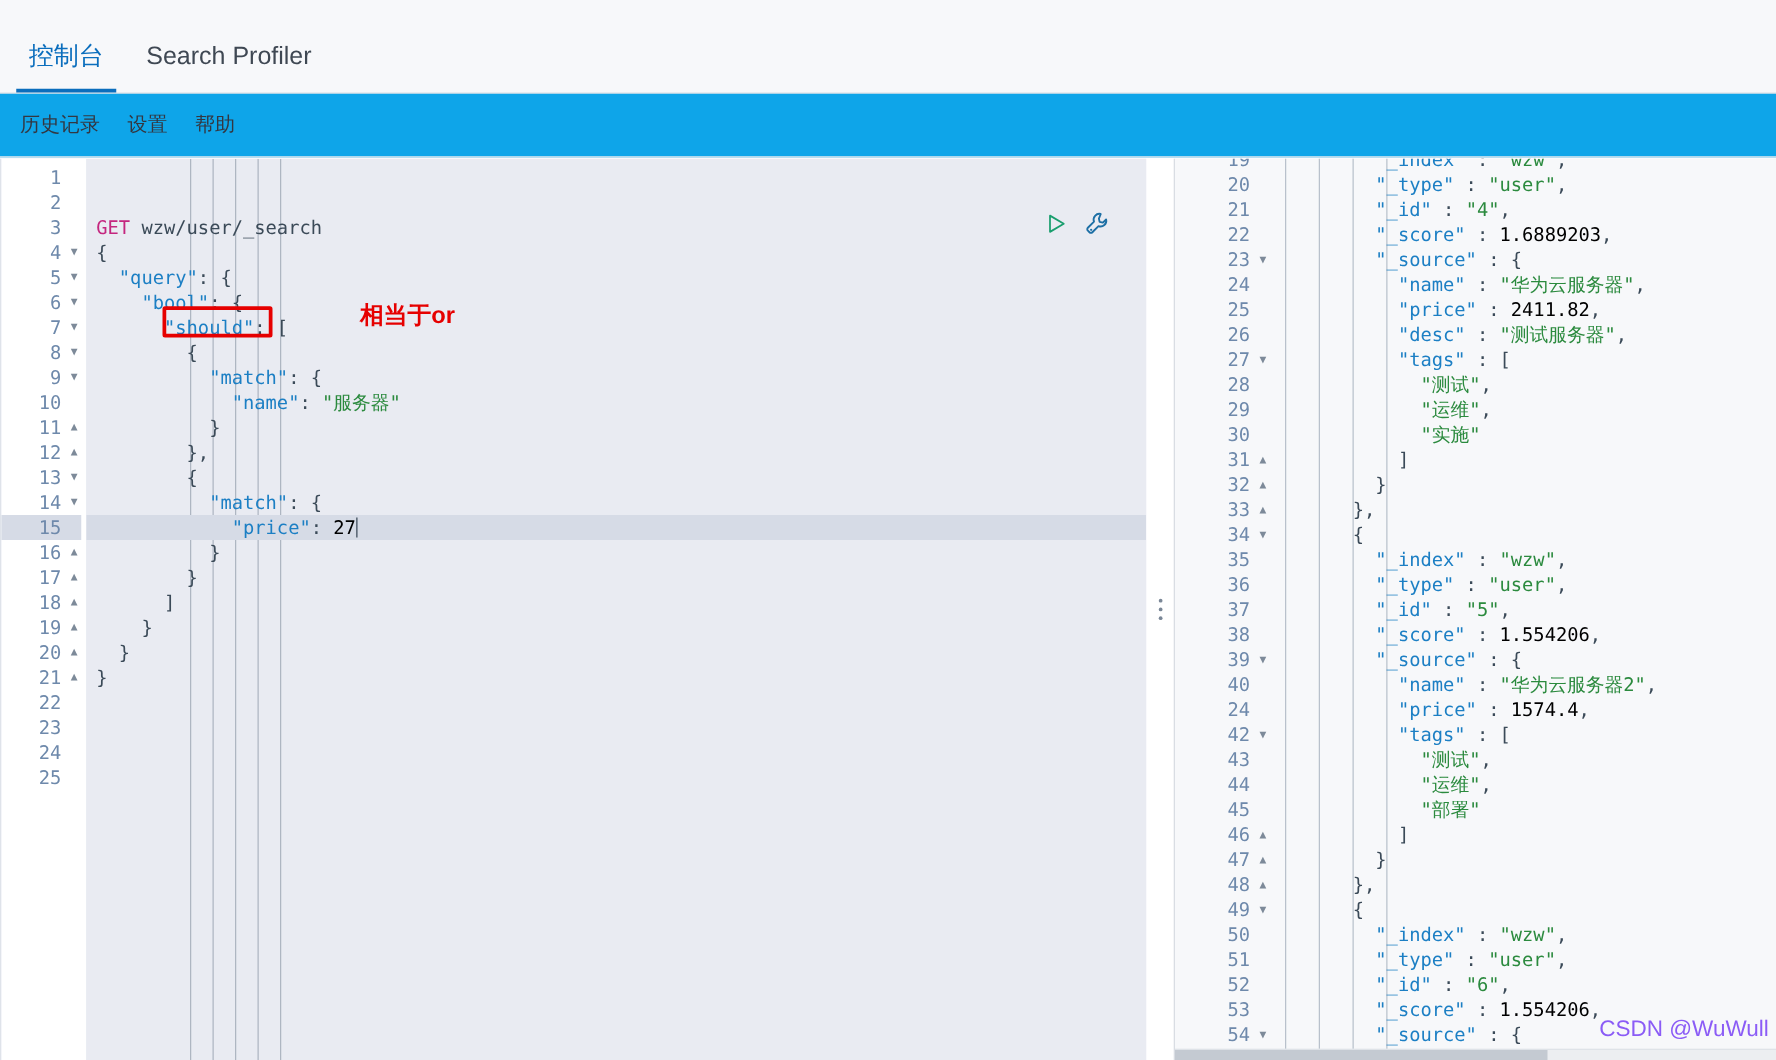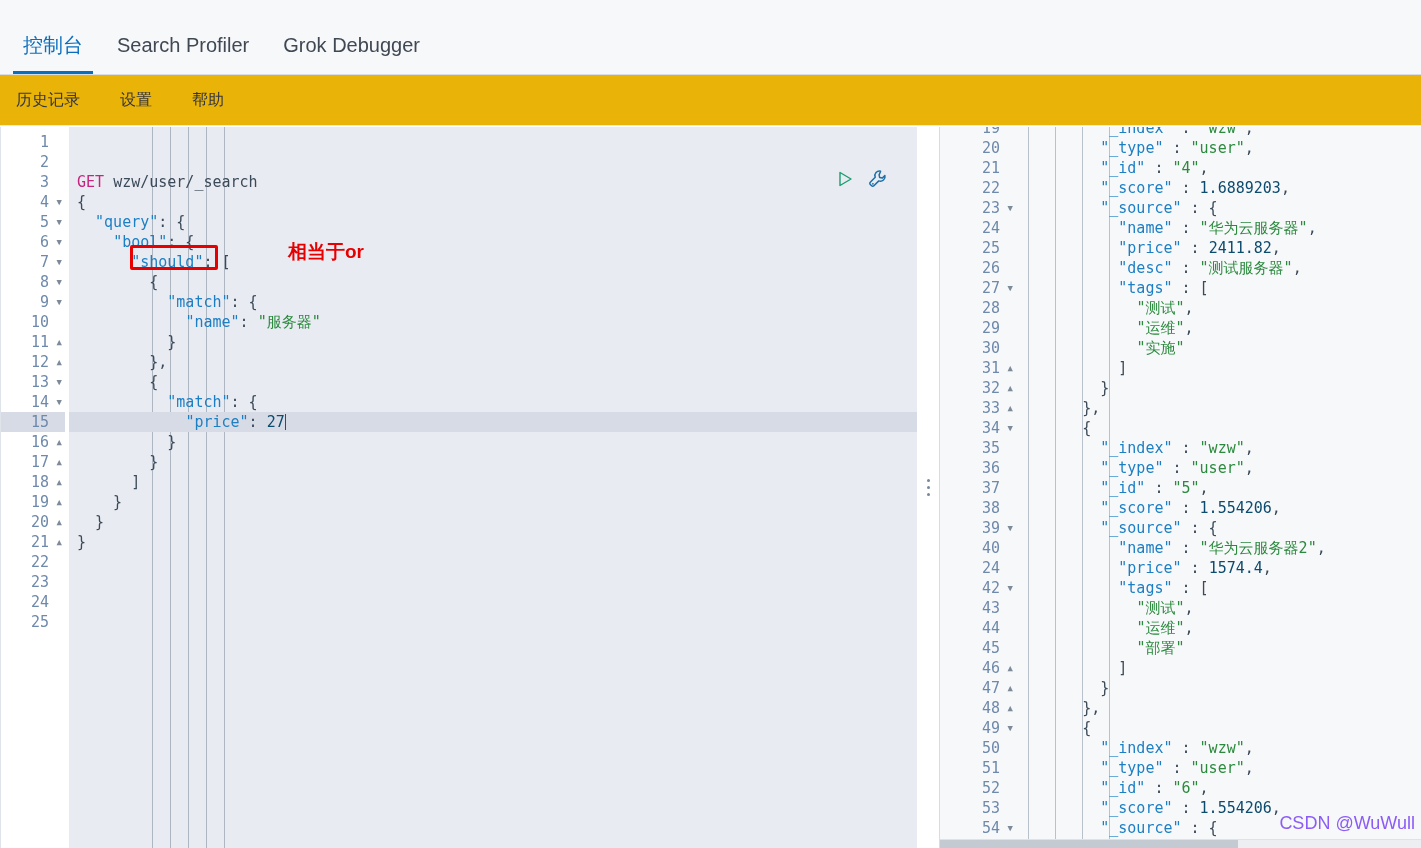--- a/index.html
+++ b/index.html
@@ -36,25 +36,25 @@
     content: "";
     position: absolute;
     left: 0; right: 14px; bottom: 0;
     height: 3px;
     background: #0b6ebd;
   }
 
   
   .menubar {
     height: 51px;
-    background: #eab308;
+    background: #0ea5e9;
     display: flex;
     align-items: center;
     padding-left: 16px;
-    gap: 40px;
+    gap: 22px;
     border-bottom: 1px solid #e6e9ee;
   }
   .menuitem {
     font-size: 16px;
     color: #343741;
     cursor: pointer;
     white-space: nowrap;
   }
 
   
@@ -122,21 +122,21 @@
     white-space: pre;
     color: #2b5d8b;
     padding-left: 8px;
     position: relative;
   }
   .cline.cur { background: #d6dbe6; }
 
   
   .k   { color: #1c7fc4; }   
   .s   { color: #2b8a3e; }   
-  .n   { color: #0c4a6e; }   
+  .n   { color: #000000; }   
   .p   { color: #3b4a58; }   
   .m   { color: #c4267f; }   
   .u   { color: #3b4a58; }   
 
   
   .iguide {
     position: absolute; top: 0; bottom: 0;
     width: 1px; background: #aeb6c2;
   }
   .pane-right .iguide { background: #b9c1cc; }
@@ -196,21 +196,20 @@
   }
 </style>
 </head>
 <body>
 
 <div class="app">
 
   <div class="tabstrip">
     <div class="tab active"><span>控制台</span></div>
     <div class="tab"><span>Search Profiler</span></div>
-    <div class="tab"><span>Grok Debugger</span></div>
   </div>
 
   <div class="menubar">
     <div class="menuitem">历史记录</div>
     <div class="menuitem">设置</div>
     <div class="menuitem">帮助</div>
   </div>
 
   <div class="main">
 

